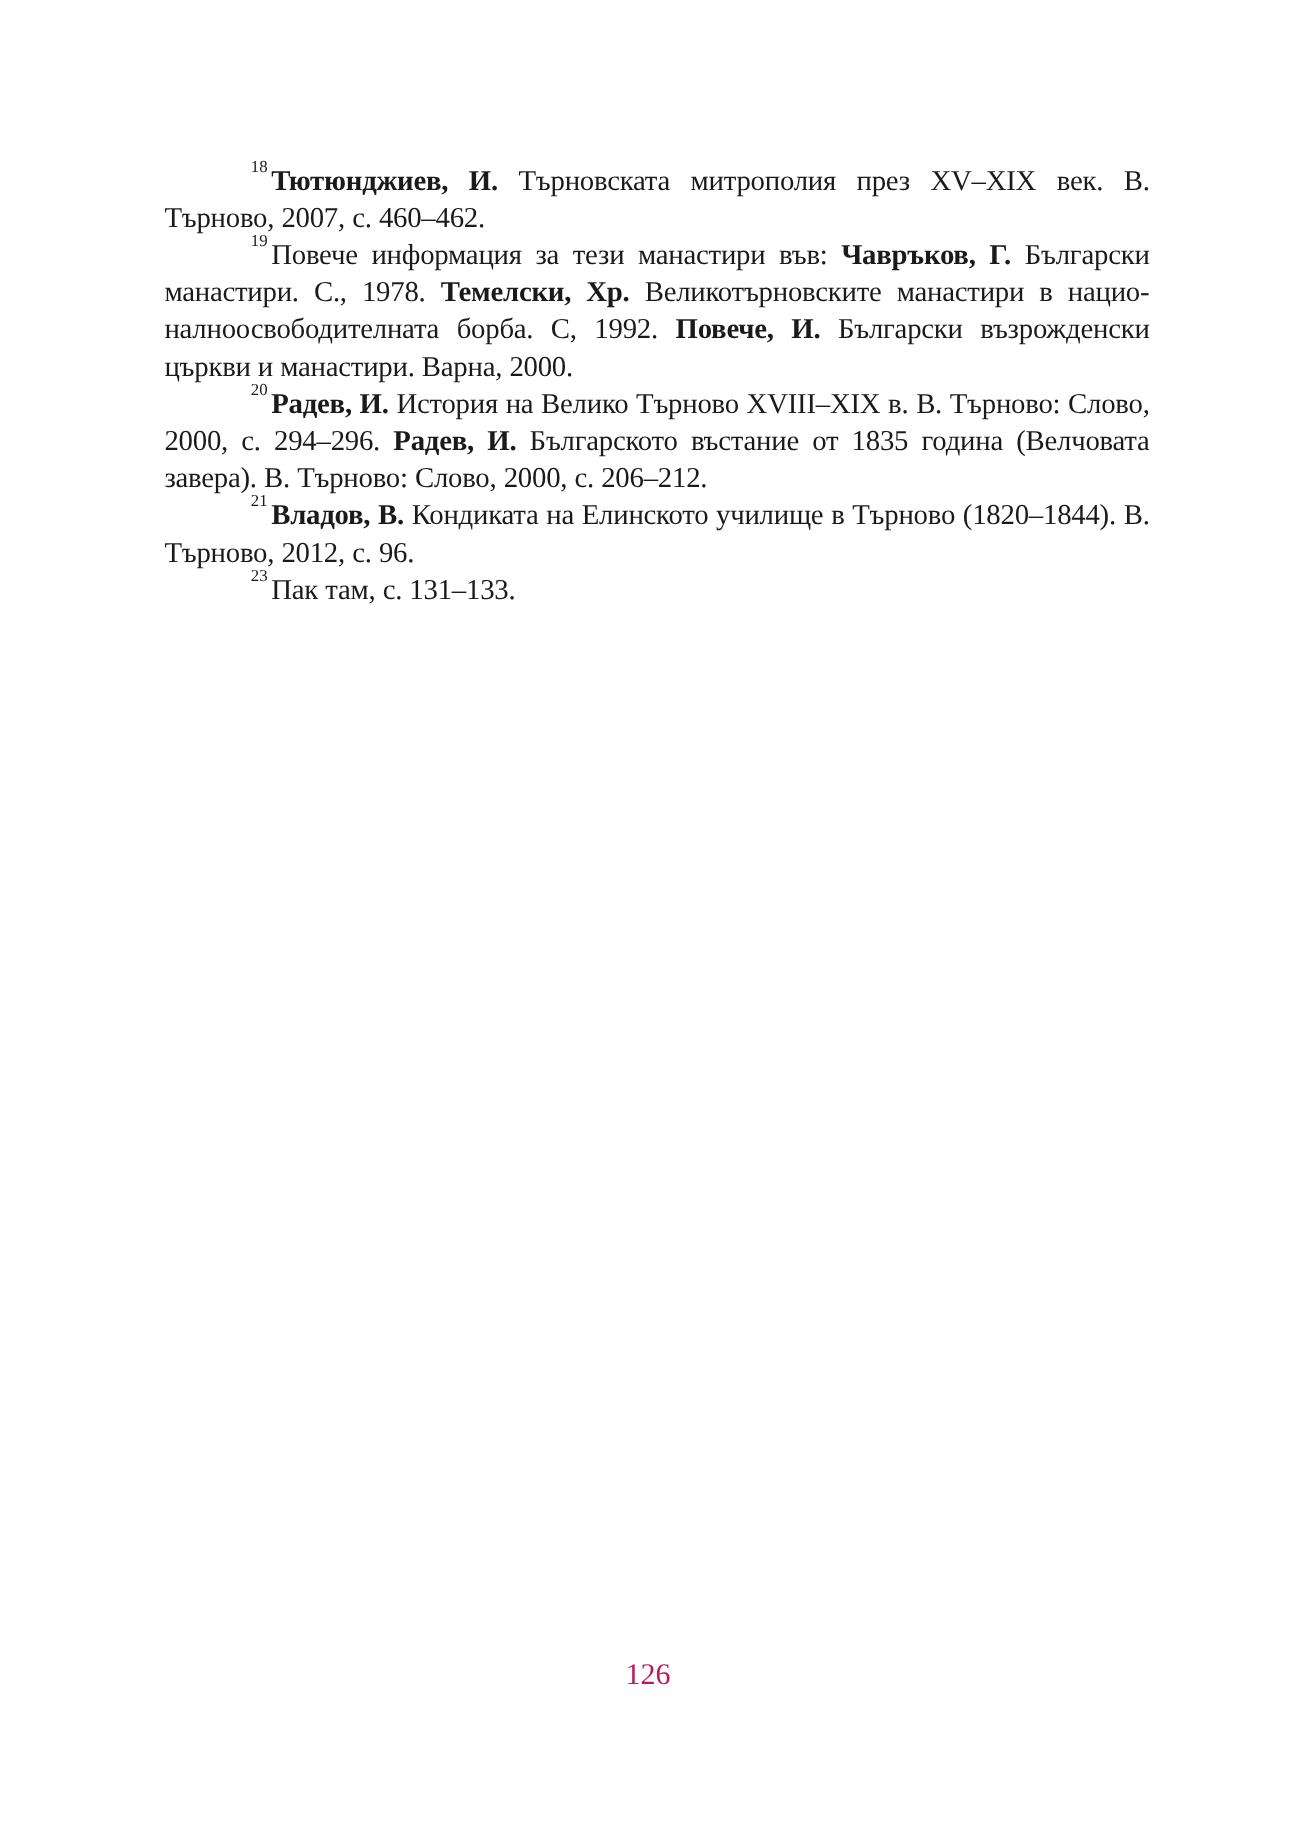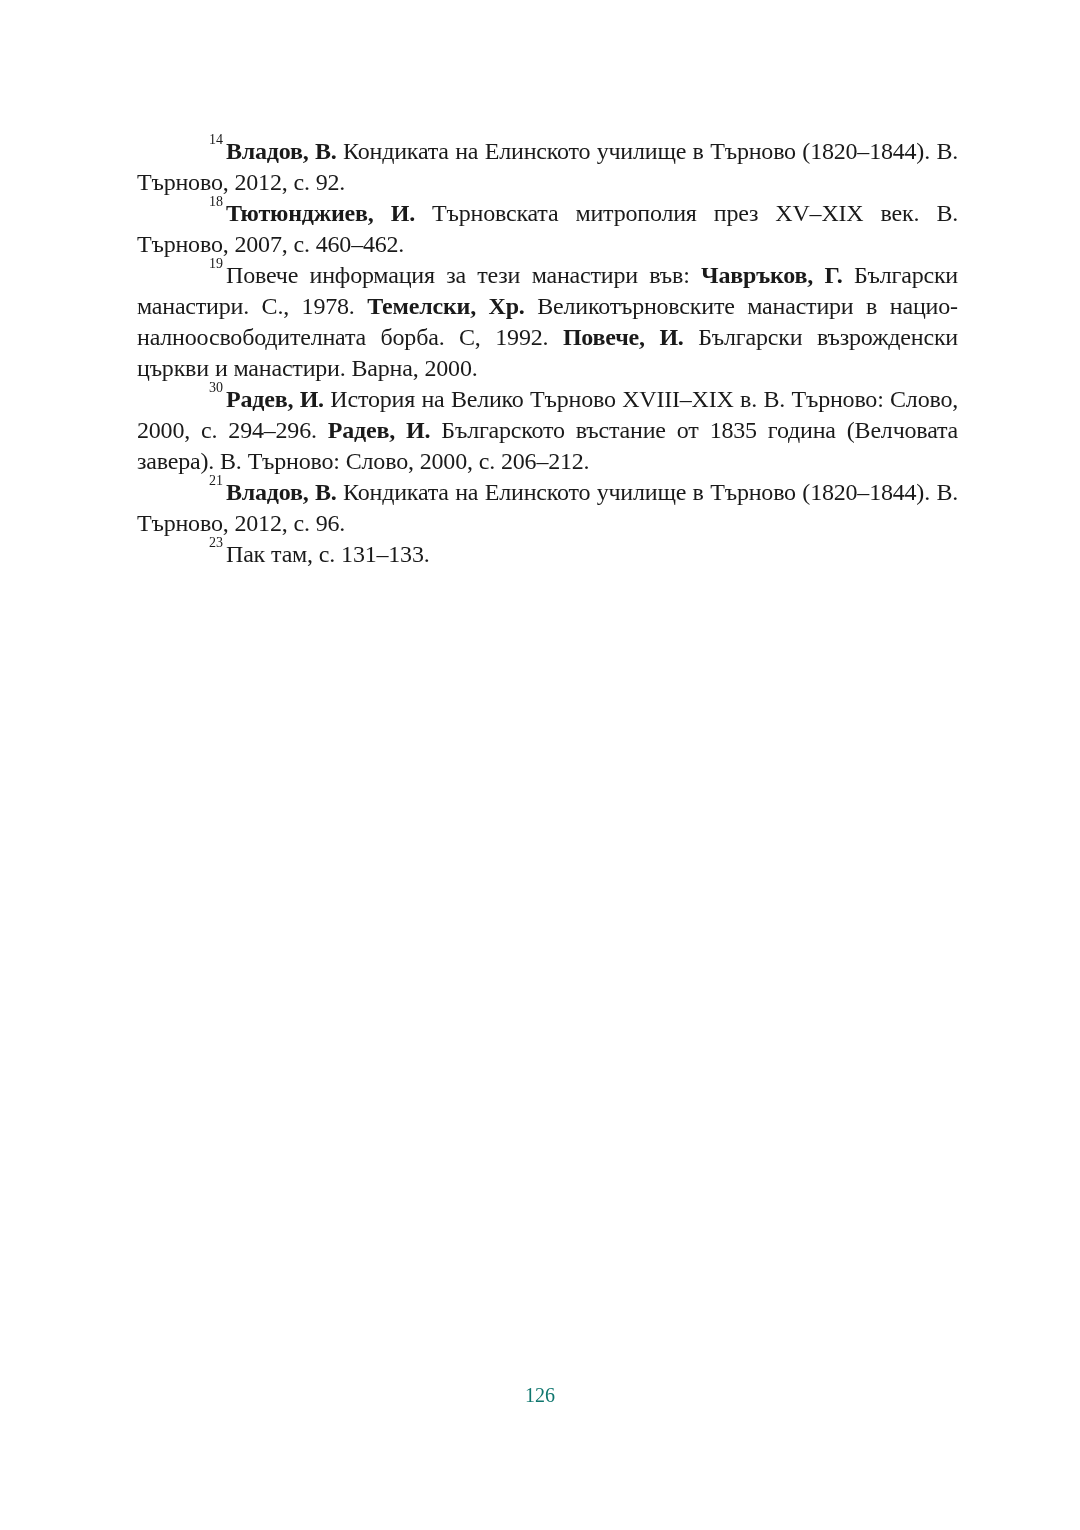--- a/index.html
+++ b/index.html
@@ -45,32 +45,31 @@
     top: -0.45em;
     letter-spacing: 0;
     margin-right: 3px;
   }
   .page-number {
     position: absolute;
     left: 0;
     right: 0;
     top: 1380px;
     text-align: center;
-    font-size: 20px;
+    font-size: 25px;
     line-height: 31px;
-    color: #0f766e;
+    color: #be185d;
   }
 </style>
 </head>
 <body>
 
 <div class="page">
   <section class="content">
 
-  <p class="fn"><sup class="fn-marker">14</sup><b>Владов, В.</b><span> Кондиката на Елинското училище в Търново (1820–1844). В. Търново, 2012, с. 92.</span></p>
       <p class="fn"><sup class="fn-marker">18</sup><b>Тютюнджиев, И.</b><span> Търновската митрополия през XV–XIX век. В. Търново, 2007, с. 460–462.</span></p>
       <p class="fn"><sup class="fn-marker">19</sup><span>Повече информация за тези манастири във: </span><b>Чавръков, Г.</b><span> Български манастири. С., 1978. </span><b>Темелски, Хр.</b><span> Великотърновските манастири в нацио­налноосвободителната борба. С, 1992. </span><b>Повече, И.</b><span> Български възрожденски църкви и манастири. Варна, 2000.</span></p>
-      <p class="fn"><sup class="fn-marker">30</sup><b>Радев, И.</b><span> История на Велико Търново XVIII–XIX в. В. Търново: Слово, 2000, с. 294–296. </span><b>Радев, И.</b><span> Българското въстание от 1835 година (Велчовата завера). В. Търново: Слово, 2000, с. 206–212.</span></p>
+      <p class="fn"><sup class="fn-marker">20</sup><b>Радев, И.</b><span> История на Велико Търново XVIII–XIX в. В. Търново: Слово, 2000, с. 294–296. </span><b>Радев, И.</b><span> Българското въстание от 1835 година (Велчовата завера). В. Търново: Слово, 2000, с. 206–212.</span></p>
       <p class="fn"><sup class="fn-marker">21</sup><b>Владов, В.</b><span> Кондиката на Елинското училище в Търново (1820–1844). В. Търново, 2012, с. 96.</span></p>
       <p class="fn"><sup class="fn-marker">23</sup><span>Пак там, с. 131–133.</span></p>
     </section>
   <div class="page-number">126</div>
 </div>
 
 </body></html>

